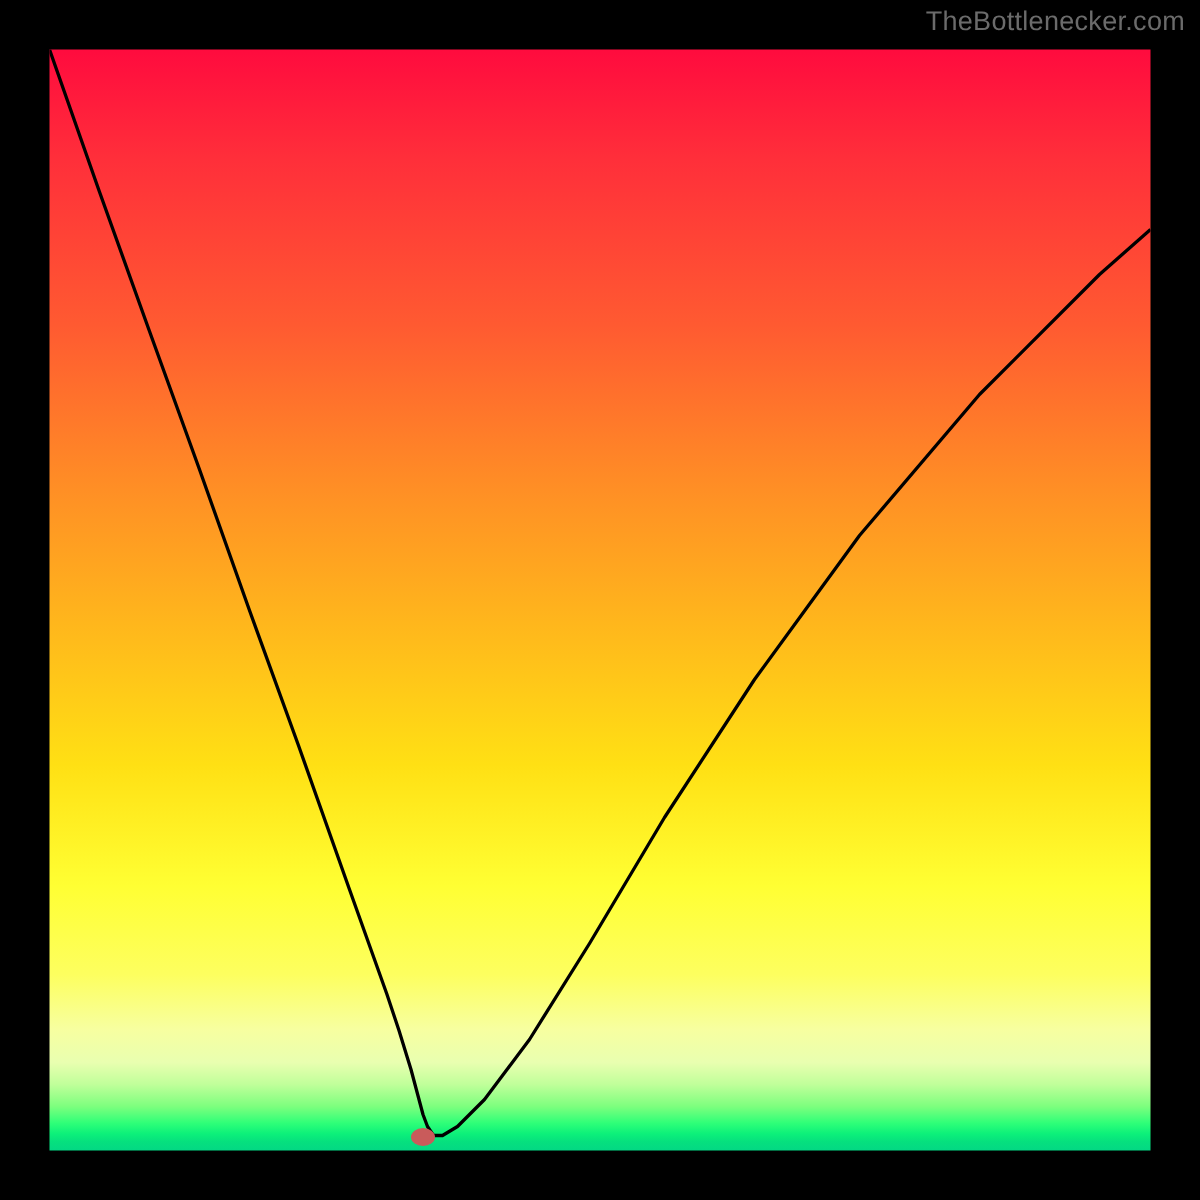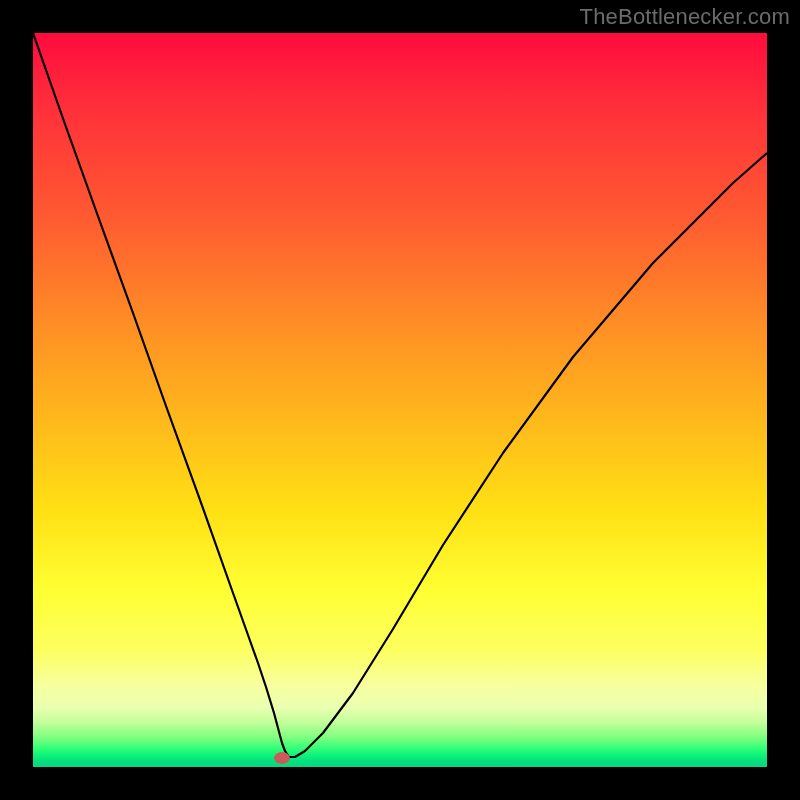--- a/index.html
+++ b/index.html
@@ -15,21 +15,21 @@
     position: relative;
     width: 800px;
     height: 800px;
     background: #000;
   }
   .watermark {
     position: absolute;
     top: 4px;
     right: 10px;
     color: #6b6b6b;
-    font-size: 22px;
+    font-size: 18px;
     font-weight: 400;
     letter-spacing: 0.2px;
     user-select: none;
   }
   .plot {
     position: absolute;
     left: 33px;
     top: 33px;
     width: 734px;
     height: 734px;

